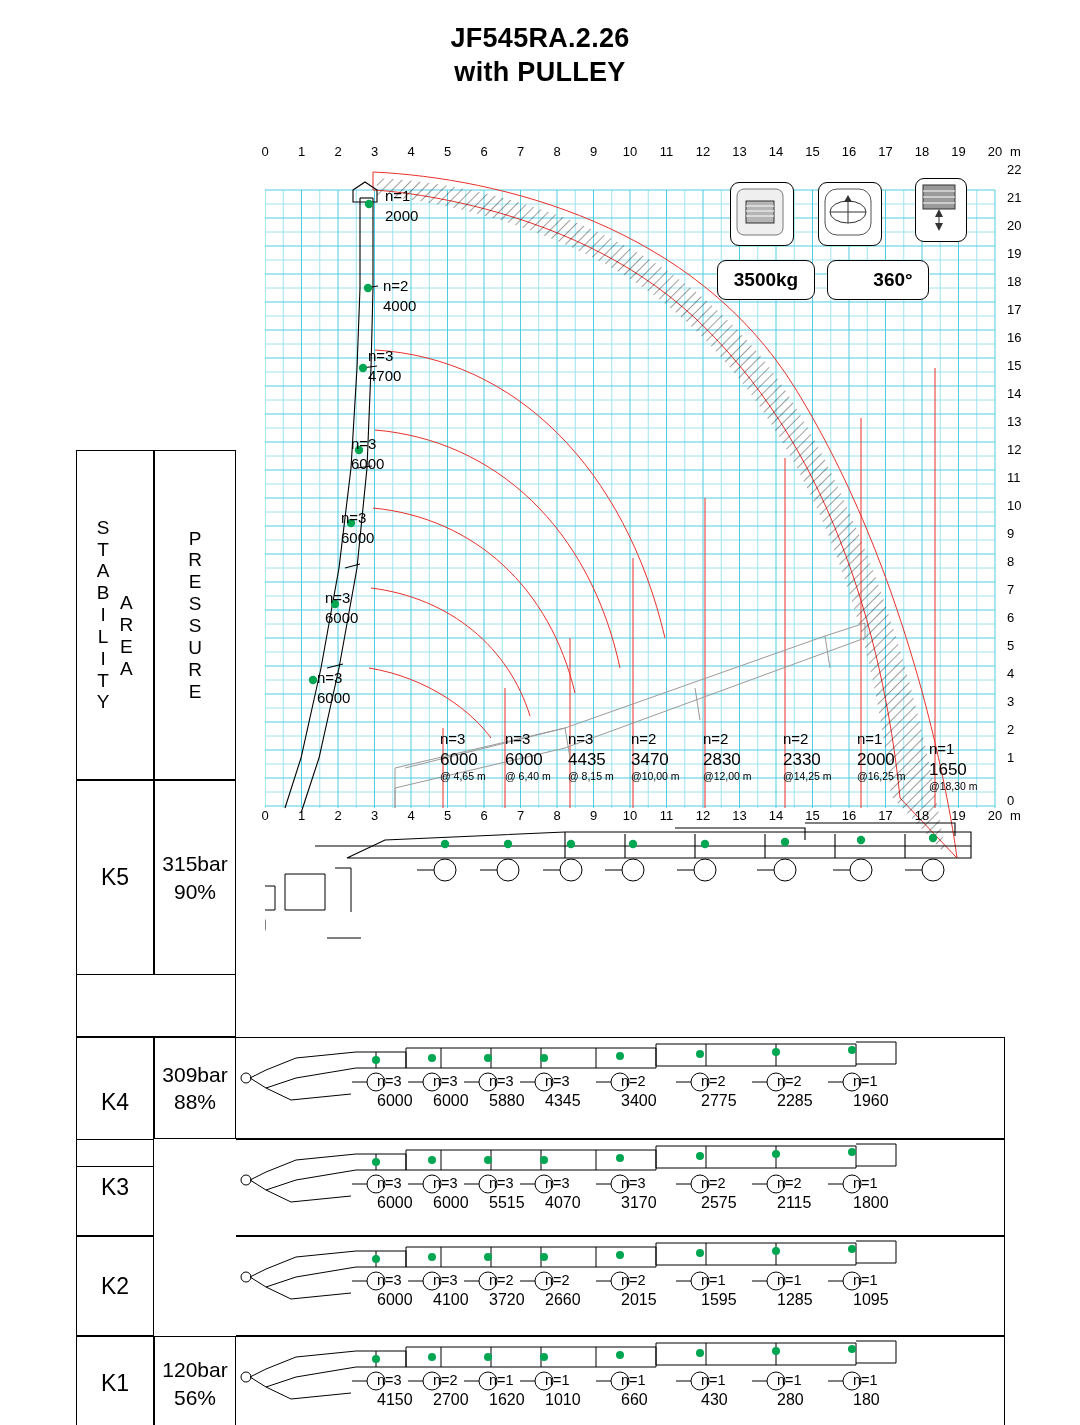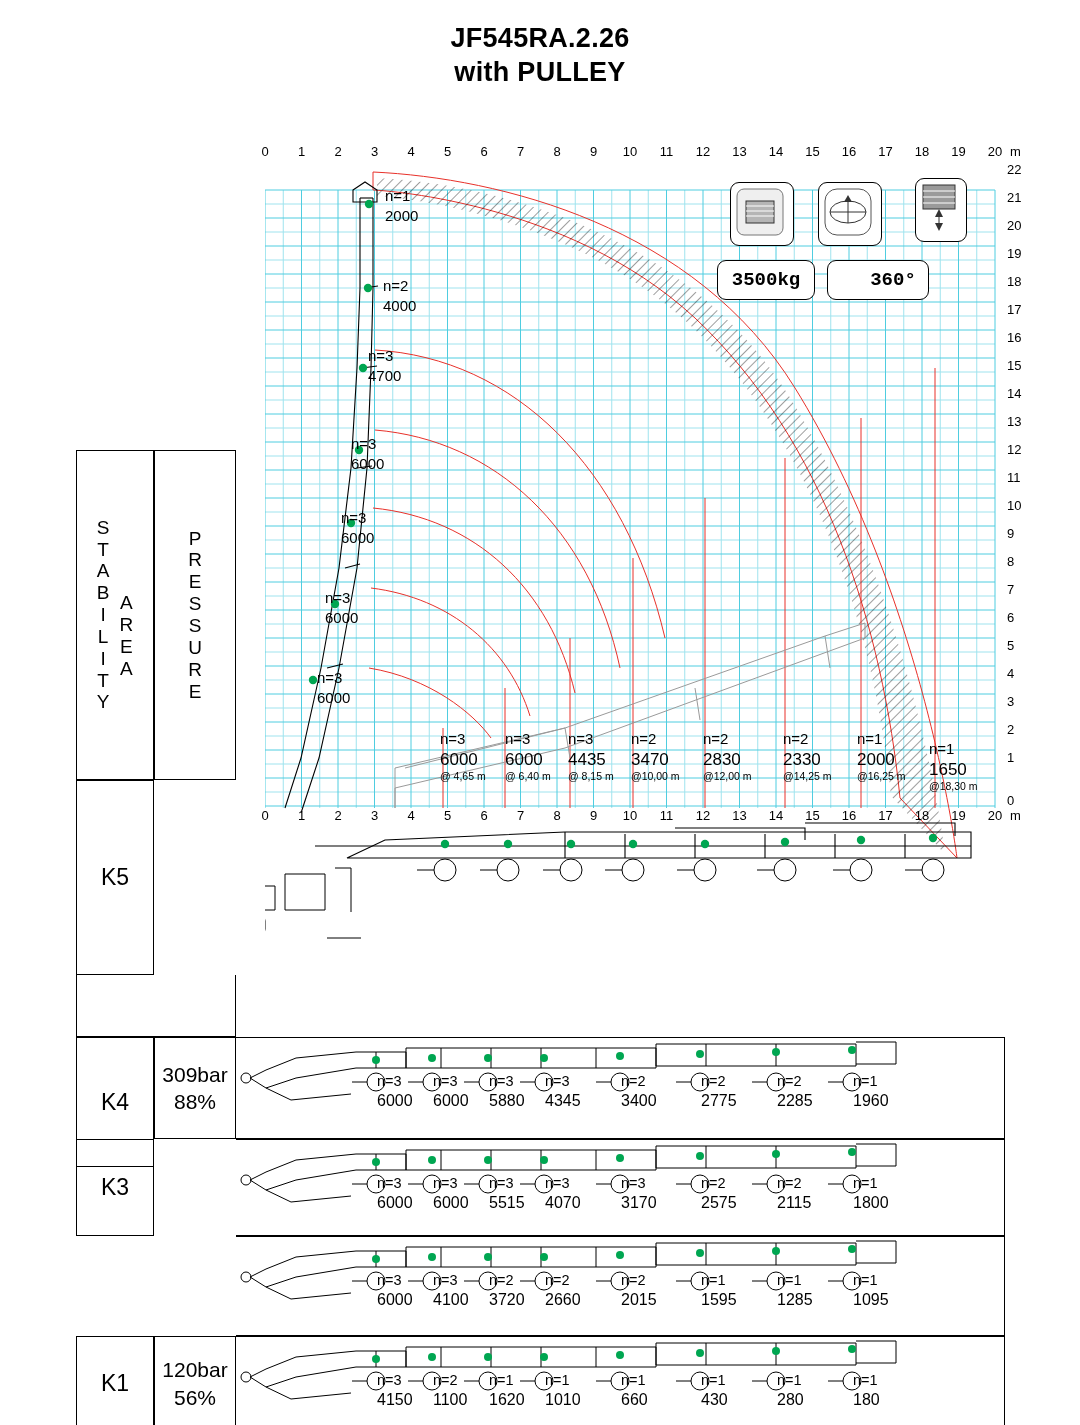--- a/index.html
+++ b/index.html
@@ -43,21 +43,21 @@
   .boomlbl{
     position:absolute;font-size:15px;line-height:1.3;white-space:nowrap;
   }
 
   
   .iconbox{
     position:absolute;border:1.6px solid #000;border-radius:9px;background:#fff;
   }
   .pillbox{
     position:absolute;border:1.8px solid #000;border-radius:9px;background:#fff;
-    font-size:19px;font-weight:bold;display:flex;align-items:center;justify-content:center;font-family:Liberation Mono, monospace;
+    font-size:19px;font-weight:bold;display:flex;align-items:center;justify-content:center;
   }
 
   
   #table{
     position:absolute;left:76px;top:450px;width:160px;height:975px;
   }
   .tbl-cell{
     position:absolute;box-sizing:border-box;border:1px solid #000;
     display:flex;align-items:center;justify-content:center;
     font-size:21px;text-align:center;line-height:1.25;
@@ -510,37 +510,46 @@
   </div>
   <div class="tbl-cell tbl-head" style="left:78px;top:0;width:82px;height:330px;">
     <span class="vert-word">
       P<br>R<br>E<br>S<br>S<br>U<br>R<br>E
     </span>
   </div>
 
   <div class="tbl-cell rowlabel" style="left:0;top:330px;width:78px;height:195px;">
     <span>K5</span>
   </div>
+  <div class="tbl-cell rowpress" style="left:78px;top:330px;width:82px;height:195px;">
+    <div>
+      <div>315bar</div>
+      <div>90%</div>
+    </div>
+  </div>
 
   <div class="tbl-cell" style="left:0;top:525px;width:160px;height:62px;border-top:none;"></div>
 
   <div class="tbl-cell rowlabel" style="left:0;top:587px;width:78px;height:130px;">
     <span>K4</span>
   </div>
   <div class="tbl-cell rowpress" style="left:78px;top:587px;width:82px;height:102px;">
     <div>
       <div>309bar</div>
       <div>88%</div>
     </div>
   </div>
 
   <div class="tbl-cell rowlabel" style="left:0;top:689px;width:78px;height:97px;">
     <span>K3</span>
   </div>
 
+  <div class="tbl-cell rowlabel" style="left:0;top:786px;width:78px;height:100px;">
+    <span>K2</span>
+  </div>
 
   <div class="tbl-cell rowlabel" style="left:0;top:886px;width:78px;height:95px;">
     <span>K1</span>
   </div>
   <div class="tbl-cell rowpress" style="left:78px;top:886px;width:82px;height:95px;">
     <div>
       <div>120bar</div>
       <div>56%</div>
     </div>
   </div>
@@ -839,21 +848,21 @@
       <line x1="531" y1="44" x2="516" y2="44"></line>
         <line x1="607" y1="44" x2="592" y2="44"></line>
     </g>
   </svg>
   <div class="cfgload" style="left:141px;top:34px;">
     <div>n=3</div>
     <div class="v">4150</div>
   </div>
   <div class="cfgload" style="left:197px;top:34px;">
     <div>n=2</div>
-    <div class="v">1100</div>
+    <div class="v">2700</div>
   </div>
   <div class="cfgload" style="left:253px;top:34px;">
     <div>n=1</div>
     <div class="v">1620</div>
   </div>
   <div class="cfgload" style="left:309px;top:34px;">
     <div>n=1</div>
     <div class="v">1010</div>
   </div>
   <div class="cfgload" style="left:385px;top:34px;">

